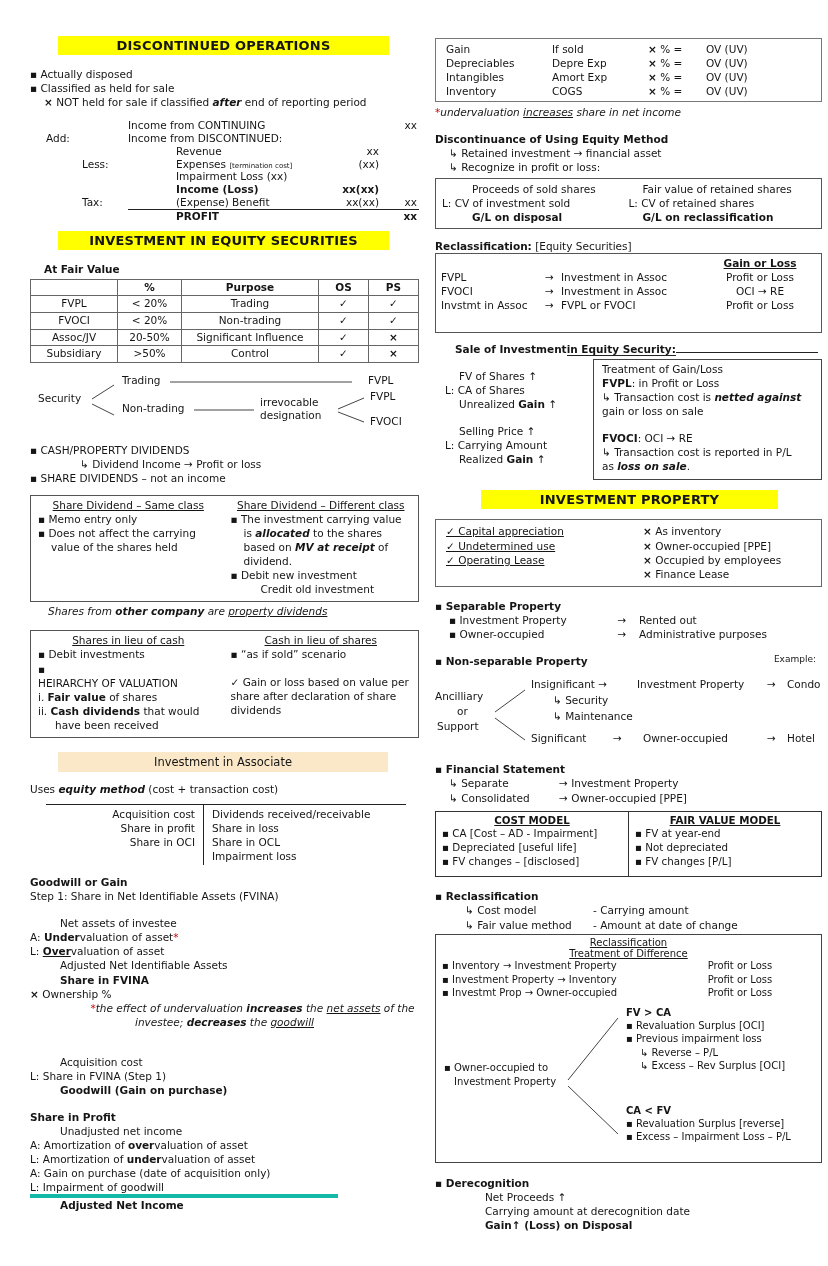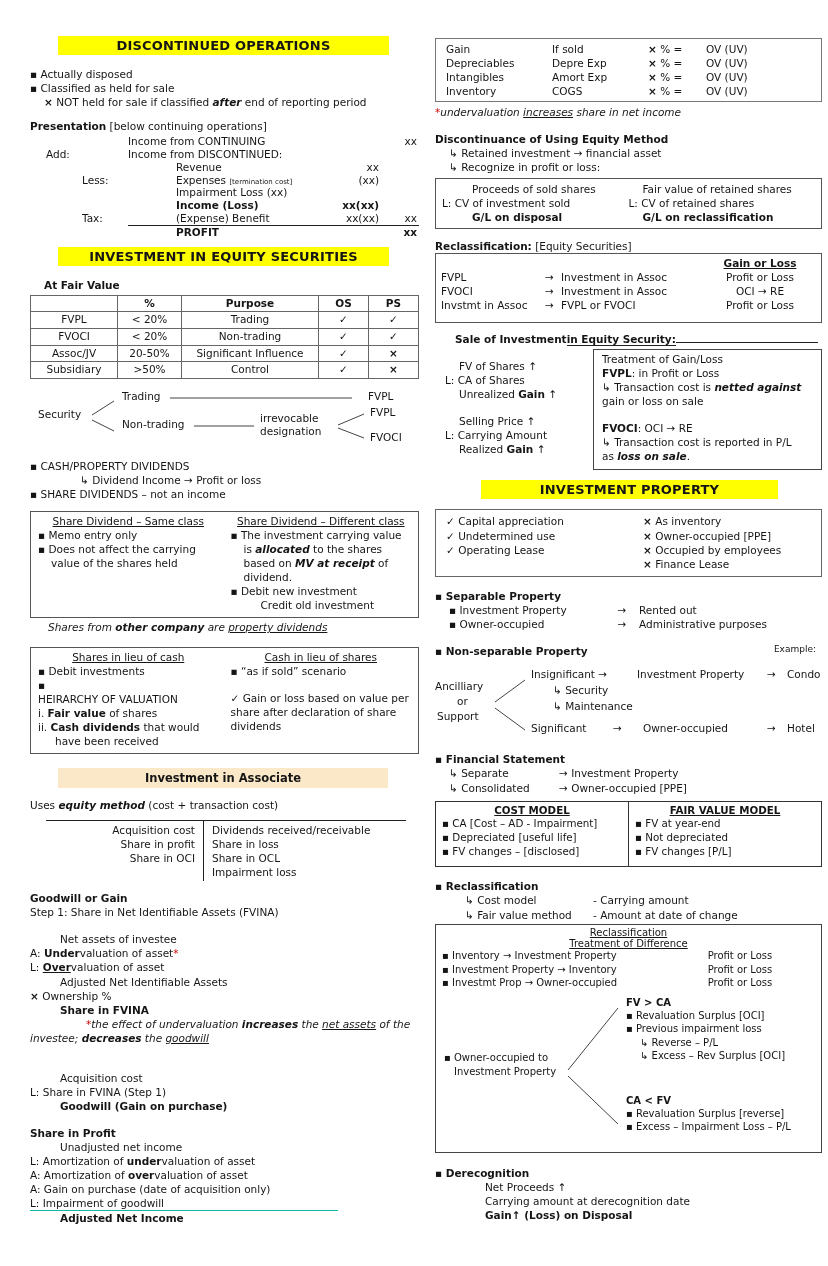--- a/index.html
+++ b/index.html
@@ -4,35 +4,35 @@
 <style>
   * { box-sizing: border-box; }
   html,body { margin:0; padding:0; background:#fff; }
   body { font-family:"DejaVu Sans", sans-serif; font-size:10.5px; color:#151515; }
   .page { position:relative; width:828px; height:1266px; background:#fff; overflow:hidden; }
   .cols { display:flex; gap:16px; padding:36px 6px 0 30px; }
   .col-left { width:392px; }
   .col-right { width:390px; }
 
   .hl-y { background:#ffff00; font-weight:700; text-align:center; font-size:13px; padding:2px 0; margin:0 30px 12px 28px; letter-spacing:.2px; }
-  .hl-cream { background:#fae8c8; font-weight:700; text-align:center; font-size:11.5px; padding:3px 0; margin:14px 31px 10px 28px; }
+  .hl-cream { background:#fae8c8; font-weight:400; text-align:center; font-size:11.5px; padding:3px 0; margin:14px 31px 10px 28px; }
 
   .ln { line-height:1.34; min-height:13px; }
   .b { font-weight:700; } .i { font-style:italic; } .bi { font-weight:700; font-style:italic; }
   .u { } .bu { font-weight:700; text-decoration:underline; }
   .iu { font-style:italic; text-decoration:underline; }
   .red { color:#cc0000; }
   .tiny { font-size:7px; }
   .ctr { text-align:center; }
   .ind1 { padding-left:14px; } .ind2 { padding-left:30px; } .ind3 { padding-left:50px; }
   .hang { padding-left:13px; text-indent:-13px; }
   .hang2 { padding-left:17px; text-indent:-17px; }
   .gap { height:13px; }
-  .note { text-indent:56px; }
-  .rulew { border-bottom:1px solid #14b8a6; width:308px; }
+  .note { text-indent:56px;text-align:center; }
+  .rulew { border-bottom:4px solid #14b8a6; width:308px; }
   .sect { margin-bottom:10px; }
 
   
   .stmt { margin:2px 0 8px 16px; }
   .srow { display:flex; line-height:1.22; }
   .spre { width:36px; flex:none; }
   .smid { width:46px; flex:none; }
   .srest { flex:1; display:flex; }
   .srest.rule { border-bottom:1px solid #222; }
   .stxt { flex:1; }
@@ -59,30 +59,30 @@
 
   .tacct { display:flex; border-top:1px solid #222; width:360px; margin:8px 0 10px 16px; }
   .tleft { width:158px; flex:none; border-right:1px solid #222; text-align:right; padding:2px 8px 2px 0; }
   .tright { flex:1; padding:2px 0 2px 8px; }
 
   
   .toptbl { display:grid; grid-template-columns:106px 96px 58px 1fr; border:1px solid #777; padding:3px 4px 3px 10px; margin:2px 0 3px 0; }
   .toptbl .cell { line-height:1.34; }
   .debox { display:flex; padding:3px 6px 4px; margin:3px 0 10px 0; }
   .decol { flex:1; }
-  .req { display:grid; grid-template-columns:104px 16px 1fr 112px; border:1px solid #555; padding:2px 5px 10px; margin-bottom:10px; }
+  .req { display:grid; grid-template-columns:104px 16px 1fr 112px; border:1px solid #555; padding:2px 5px 20px; margin-bottom:10px; }
   .req .cell { line-height:1.34; }
   .salehdr { display:flex; font-weight:700; margin:2px 0 3px 20px; }
   .salehdr .grow { flex:1; border-bottom:1px solid #222; margin:0 4px 3px 0; }
   .salehdr .useg { border-bottom:1px solid #222; }
   .salewrap { display:flex; gap:8px; margin:0 0 10px 10px; }
   .saleleft { width:140px; flex:none; padding-top:10px; }
   .salebox { flex:1; border:1px solid #444; padding:2px 8px 6px; }
   .critbox { display:flex; border:1px solid #666; padding:4px 10px 5px; margin:2px 0 12px 0; }
-  .critL { width:54%; } .critR { flex:1; }
+  .critL { width:54%;text-decoration:underline; } .critR { flex:1; }
   .arr3 { display:grid; grid-template-columns:170px 34px 1fr; }
   .arr3 .cell { line-height:1.36; }
   .arr2 { display:grid; grid-template-columns:124px 1fr; }
   .arr2 .cell { line-height:1.36; }
   .arr2b { display:grid; grid-template-columns:158px 1fr; }
   .arr2b .cell { line-height:1.36; }
   .nshdr { display:flex; }
   .nshdr .ex { margin-left:auto; font-size:9px; padding-right:6px; }
   .mbox { display:flex; border:1px solid #333; margin:6px 0 12px 0; font-size:10.3px; }
   .mcol { flex:1; padding:2px 6px 8px; }
@@ -106,21 +106,20 @@
     <div class="col-left">
 
       <div class="hl-y">DISCONTINUED OPERATIONS</div>
 
       <div class="sect">
           <div class="ln hang"><span>▪ Actually disposed</span></div>
           <div class="ln hang"><span>▪ Classified as held for sale</span></div>
           <div class="ln ind1"><span class="b">×</span><span> </span><span class="u">NOT</span><span> held for sale if classified </span><span class="bi">after</span><span> end of reporting period</span></div>
         </div>
 
-      <div class="ln"><span class="b">Presentation</span><span> [below continuing operations]</span></div>
 
       <div class="stmt">
           <div class="srow">
             <span class="spre"></span>
             <span class="smid"></span>
             <span class="srest">
               <span class="stxt"><span>Income from CONTINUING</span></span>
               <span class="sn1"></span>
               <span class="sn2"><span>xx</span></span>
             </span>
@@ -305,39 +304,39 @@
       </div>
 
       <div class="ln"><span class="b">Goodwill or Gain</span></div>
       <div class="ln"><span class="u">Step 1: Share in Net Identifiable Assets (FVINA)</span></div>
       <div>
           <div class="ln gap"><span></span></div>
           <div class="ln ind2"><span>Net assets of investee</span></div>
           <div class="ln"><span>A: </span><span class="b">Under</span><span>valuation of asset</span><span class="red">*</span></div>
           <div class="ln"><span class="u">L: </span><span class="bu">Over</span><span class="u">valuation of asset</span></div>
           <div class="ln ind2"><span>Adjusted Net Identifiable Assets</span></div>
+          <div class="ln ind2"><span class="b">Share in FVINA</span></div>
           <div class="ln"><span class="b">×</span><span> </span><span class="u">Ownership %</span></div>
-          <div class="ln ind2"><span class="b">Share in FVINA</span></div>
           <div class="ln note"><span class="red">*</span><span class="i">the effect of undervaluation </span><span class="bi">increases</span><span class="i"> the </span><span class="iu">net assets</span><span class="i"> of the investee; </span><span class="bi">decreases</span><span class="i"> the </span><span class="iu">goodwill</span></div>
         </div>
 
       <div class="gap"></div>
       <div>
           <div class="ln gap"><span></span></div>
           <div class="ln ind2"><span>Acquisition cost</span></div>
           <div class="ln"><span class="u">L: Share in FVINA (Step 1)</span></div>
           <div class="ln ind2"><span class="b">Goodwill (Gain on purchase)</span></div>
         </div>
 
       <div class="gap"></div>
       <div class="ln"><span class="b">Share in Profit</span></div>
       <div>
           <div class="ln ind2"><span>Unadjusted net income</span></div>
+          <div class="ln"><span>A: Amortization of </span><span class="b">over</span><span>valuation of asset</span></div>
           <div class="ln"><span>L: Amortization of </span><span class="b">under</span><span>valuation of asset</span></div>
-          <div class="ln"><span>A: Amortization of </span><span class="b">over</span><span>valuation of asset</span></div>
           <div class="ln"><span>A: Gain on purchase (date of acquisition only)</span></div>
           <div class="ln rulew"><span>L: Impairment of goodwill</span></div>
           <div class="ln ind2"><span class="b">Adjusted Net Income</span></div>
         </div>
 
     </div>
 
     <div class="col-right">
 
       <div class="toptbl">

